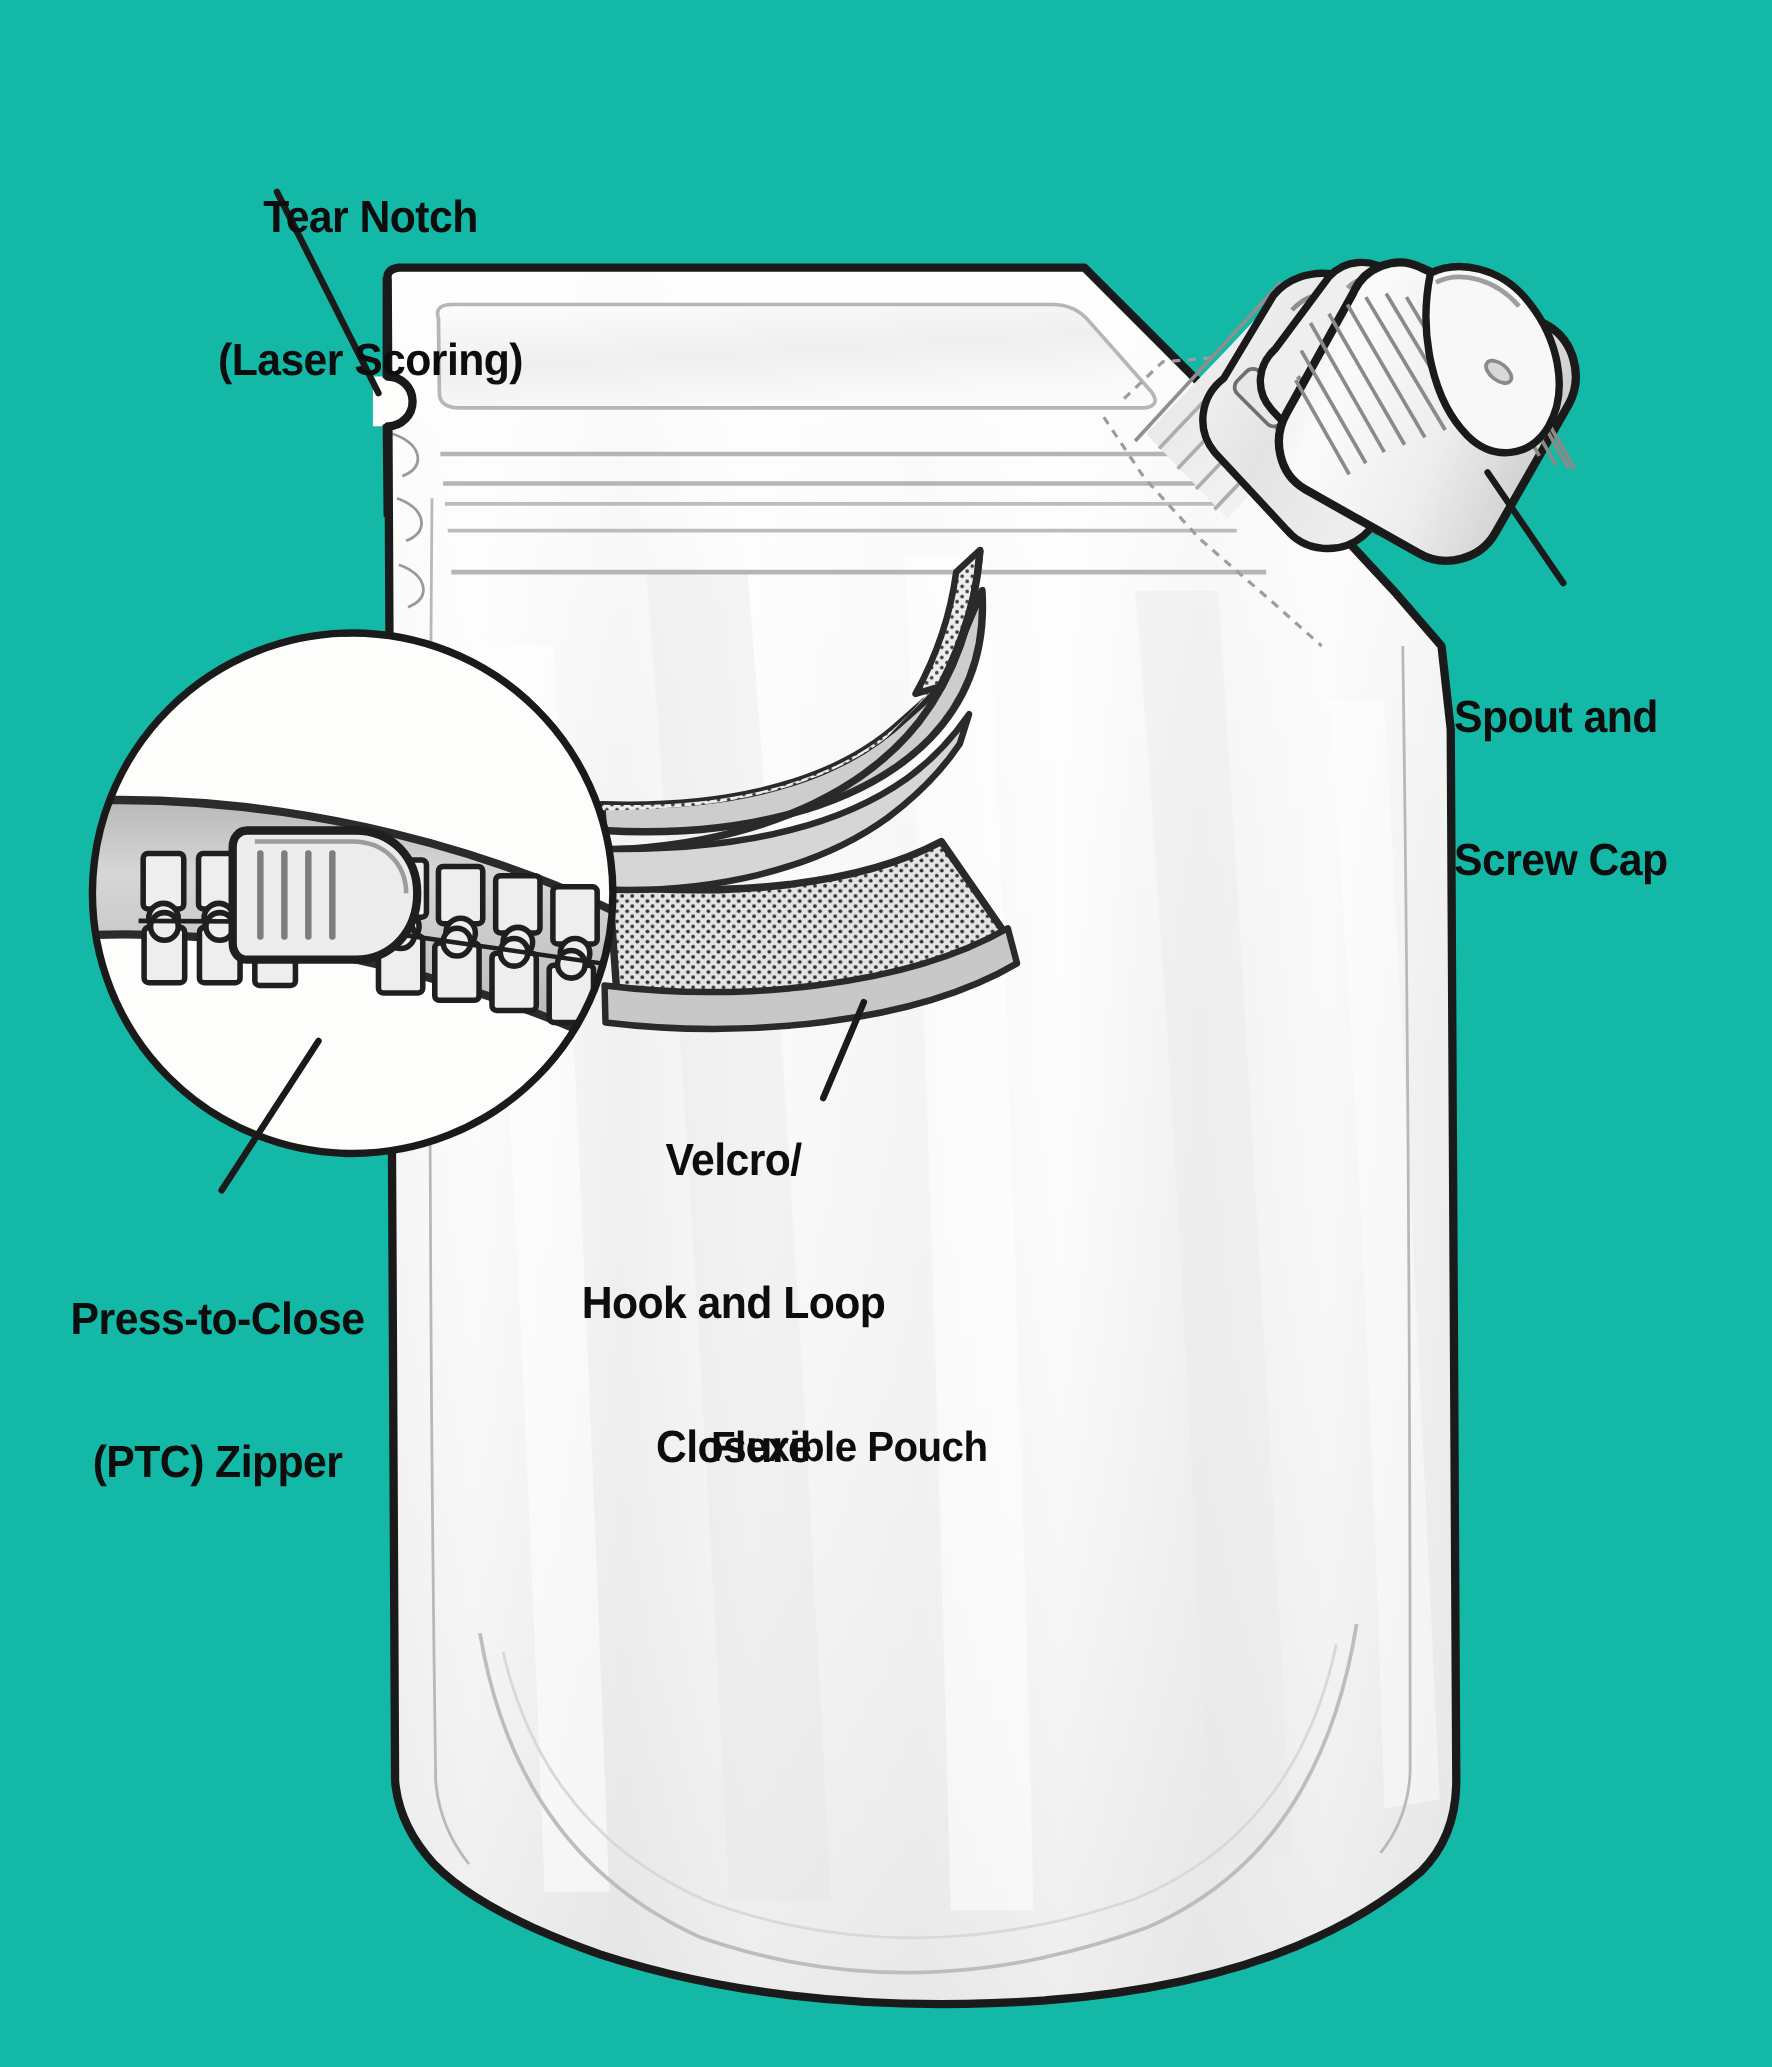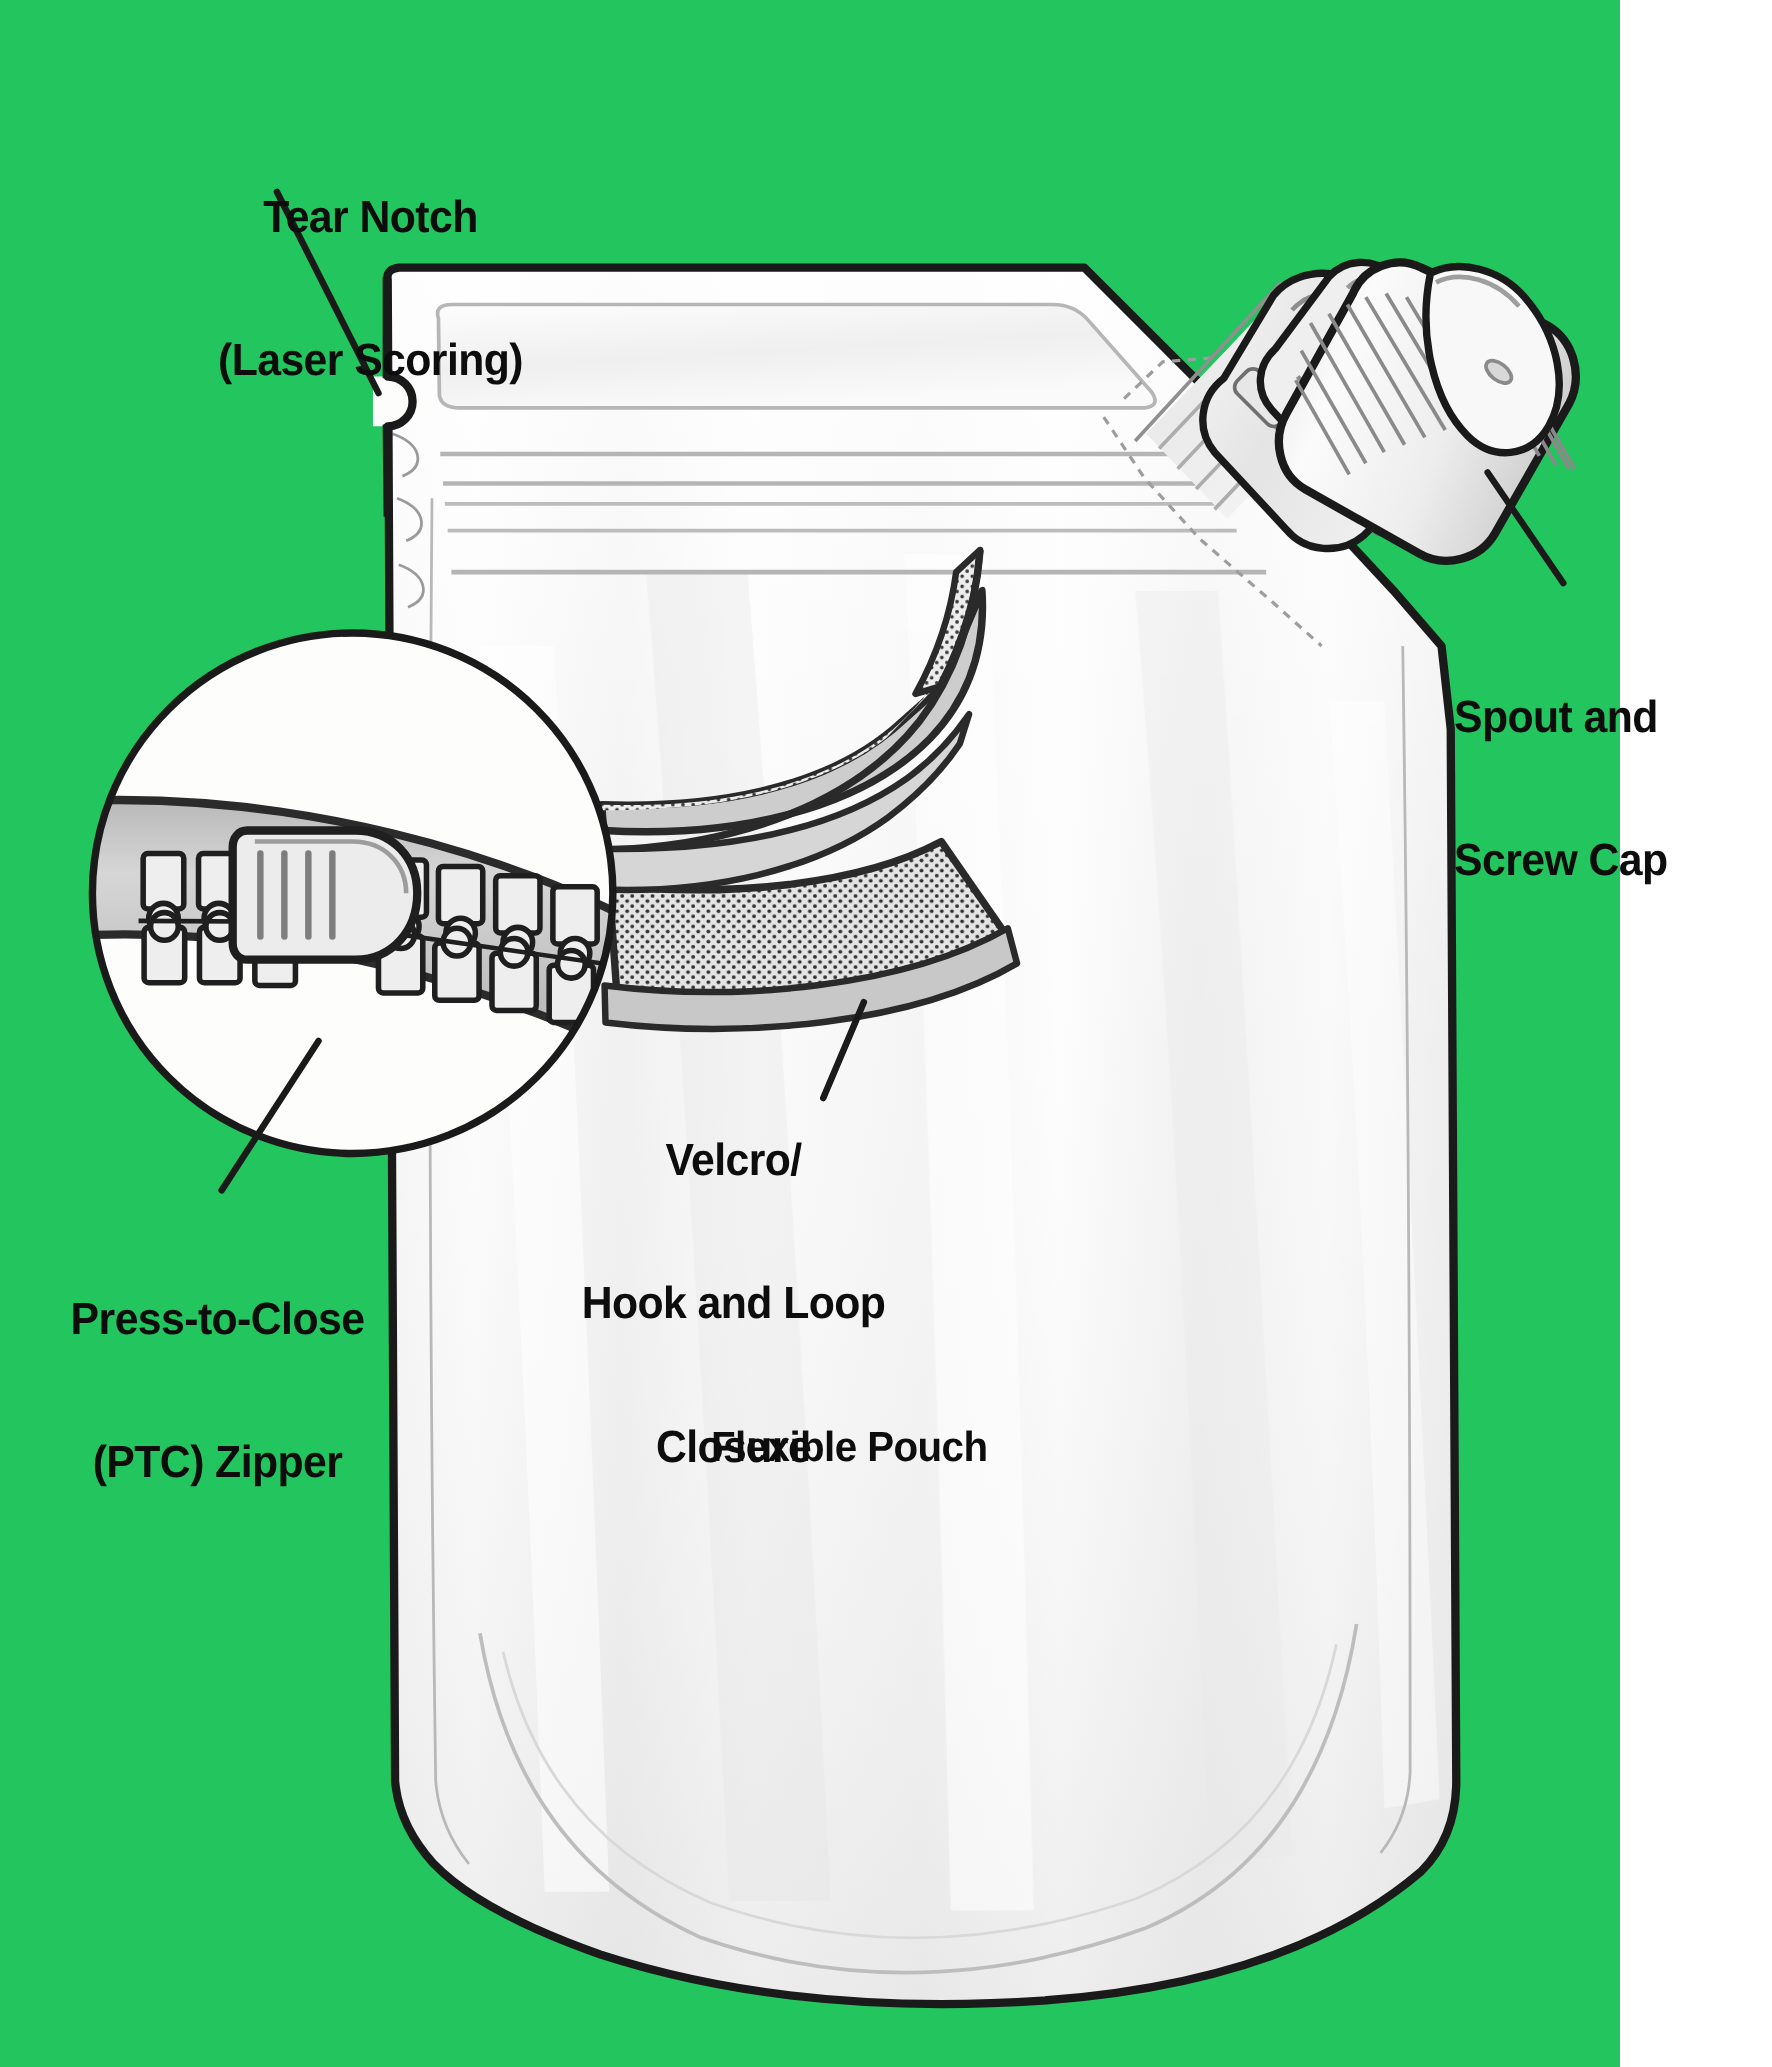--- a/index.html
+++ b/index.html
@@ -11,23 +11,23 @@
   body {
     width: 1772px;
     height: 2067px;
     position: relative;
     overflow: hidden;
     font-family: "Liberation Sans", sans-serif;
   }
   #stage {
     position: absolute;
     left: 0; top: 0;
-    width: 1620px;
+    width: 1772px;
     height: 2067px;
-    background: #22c55e;
+    background: #14b8a6;
   }
   svg.diagram {
     position: absolute;
     left: 0; top: 0;
     width: 1772px;
     height: 2067px;
     display: block;
   }
   .lbl {
     position: absolute;

